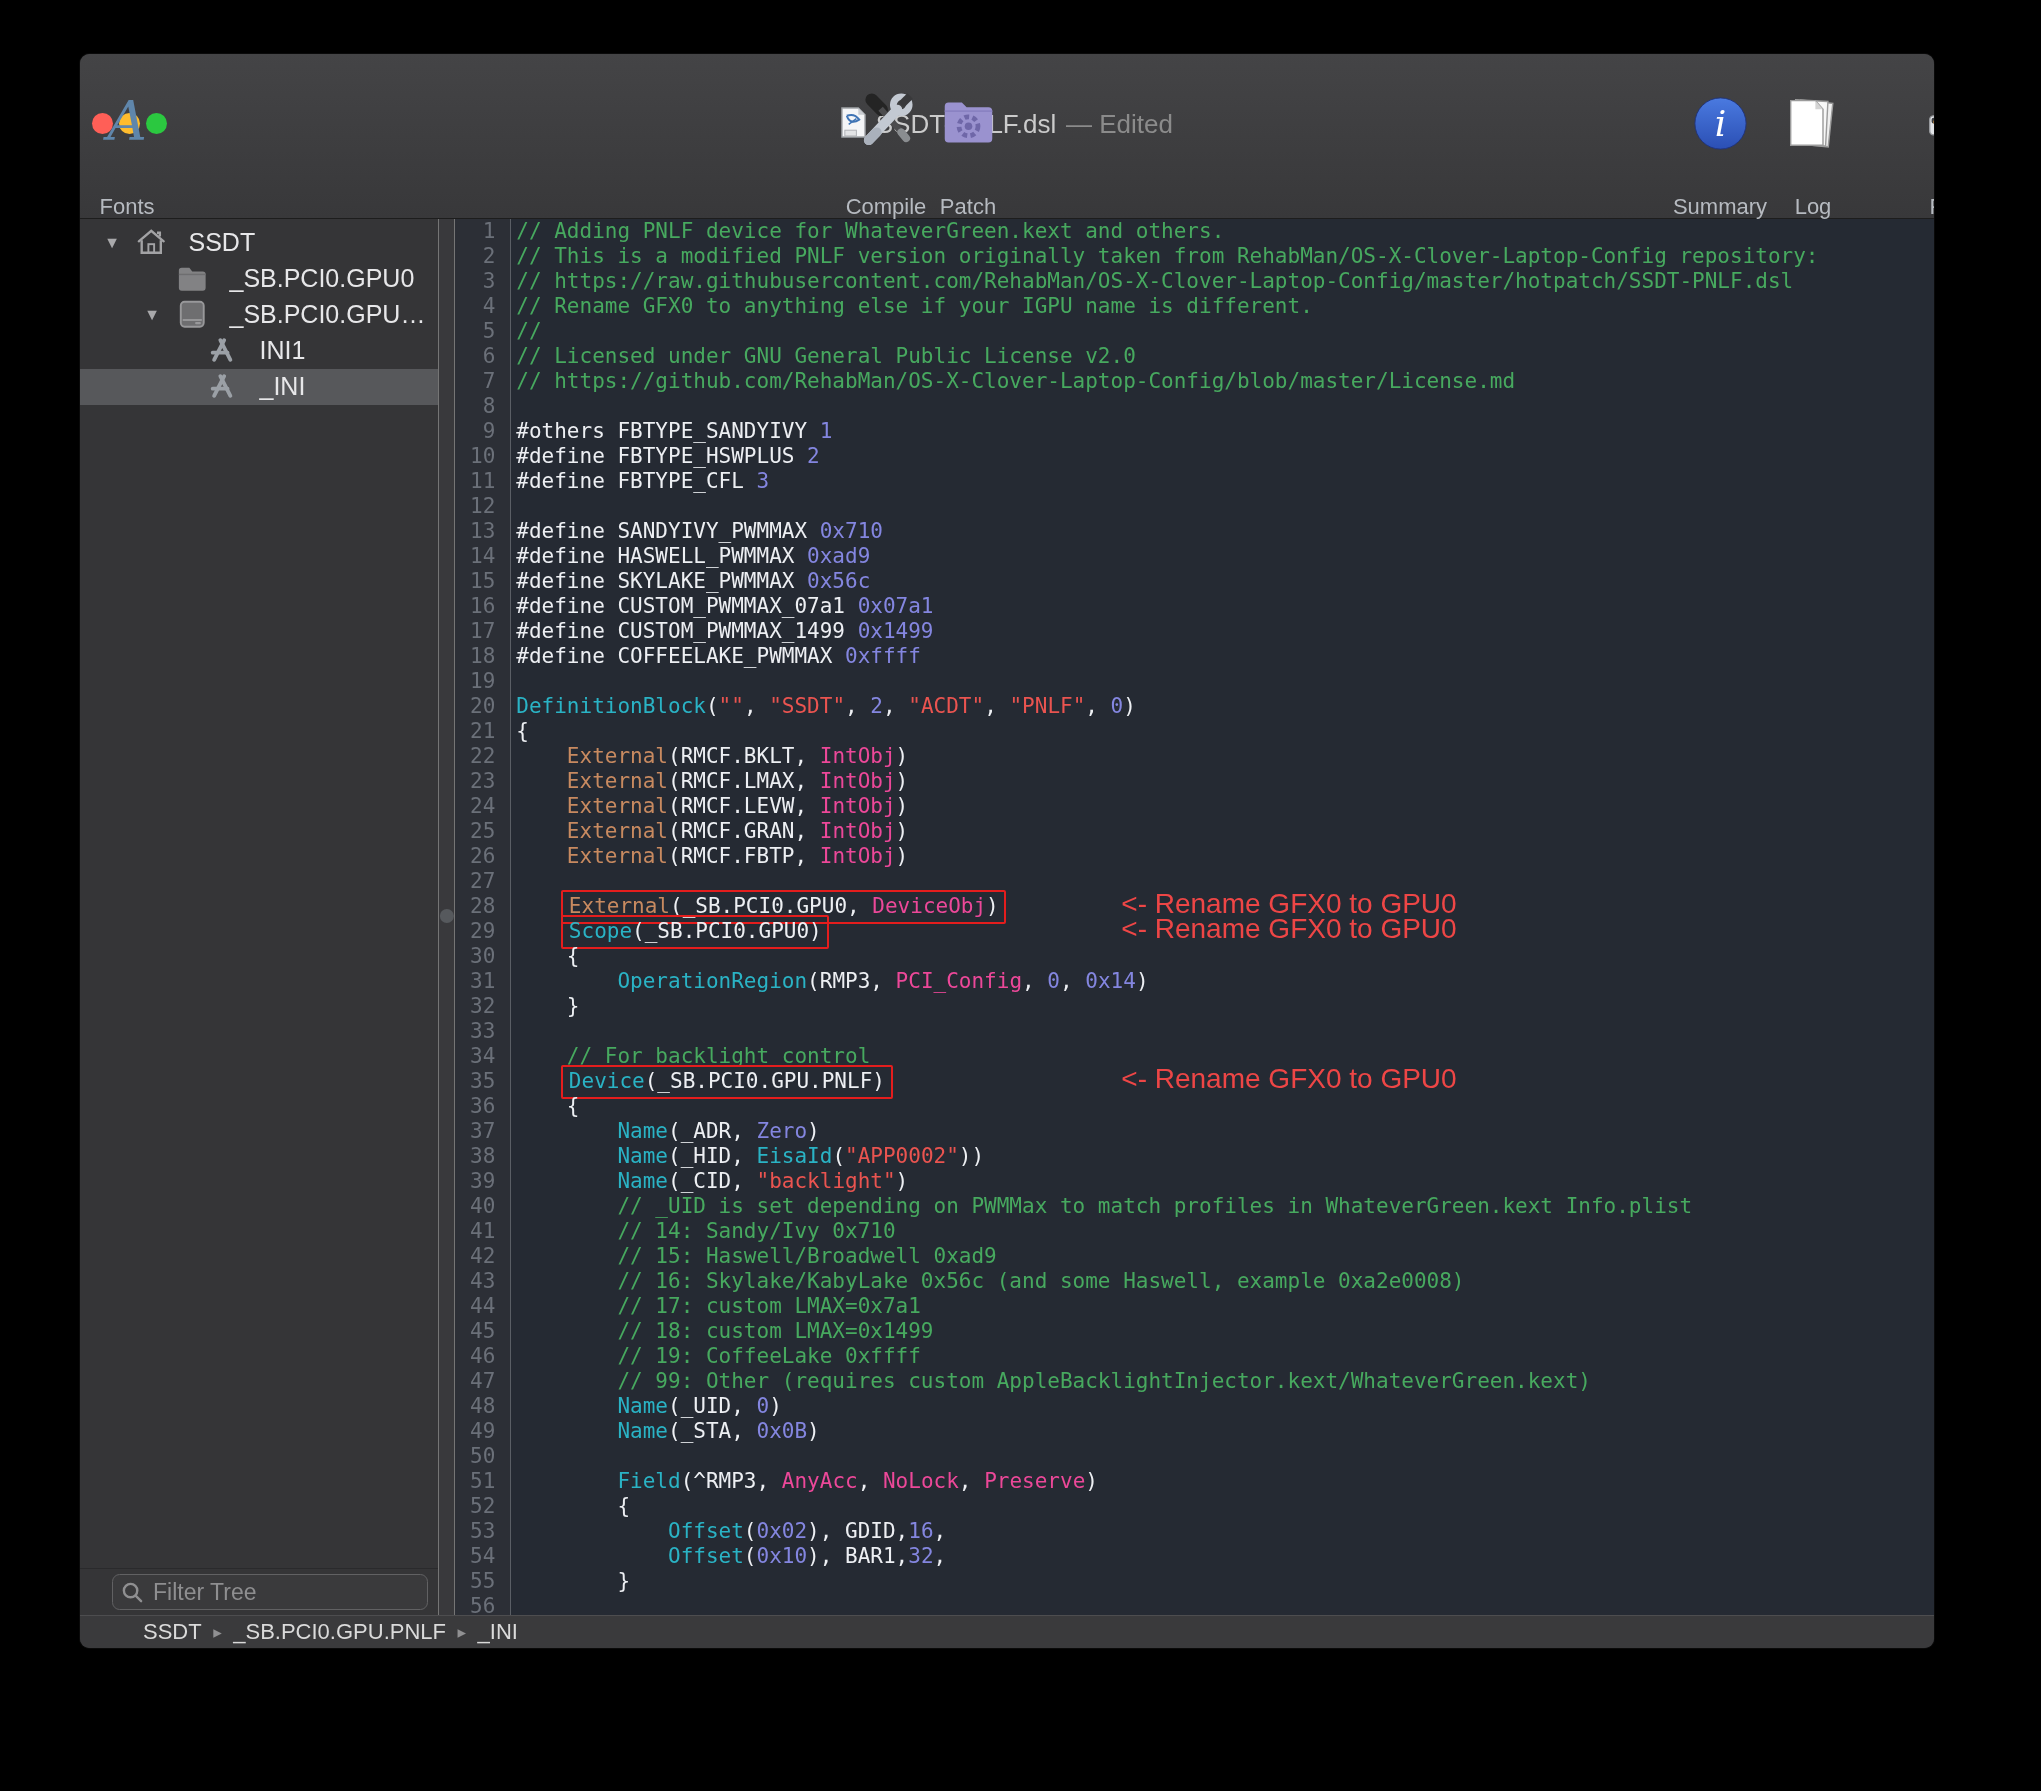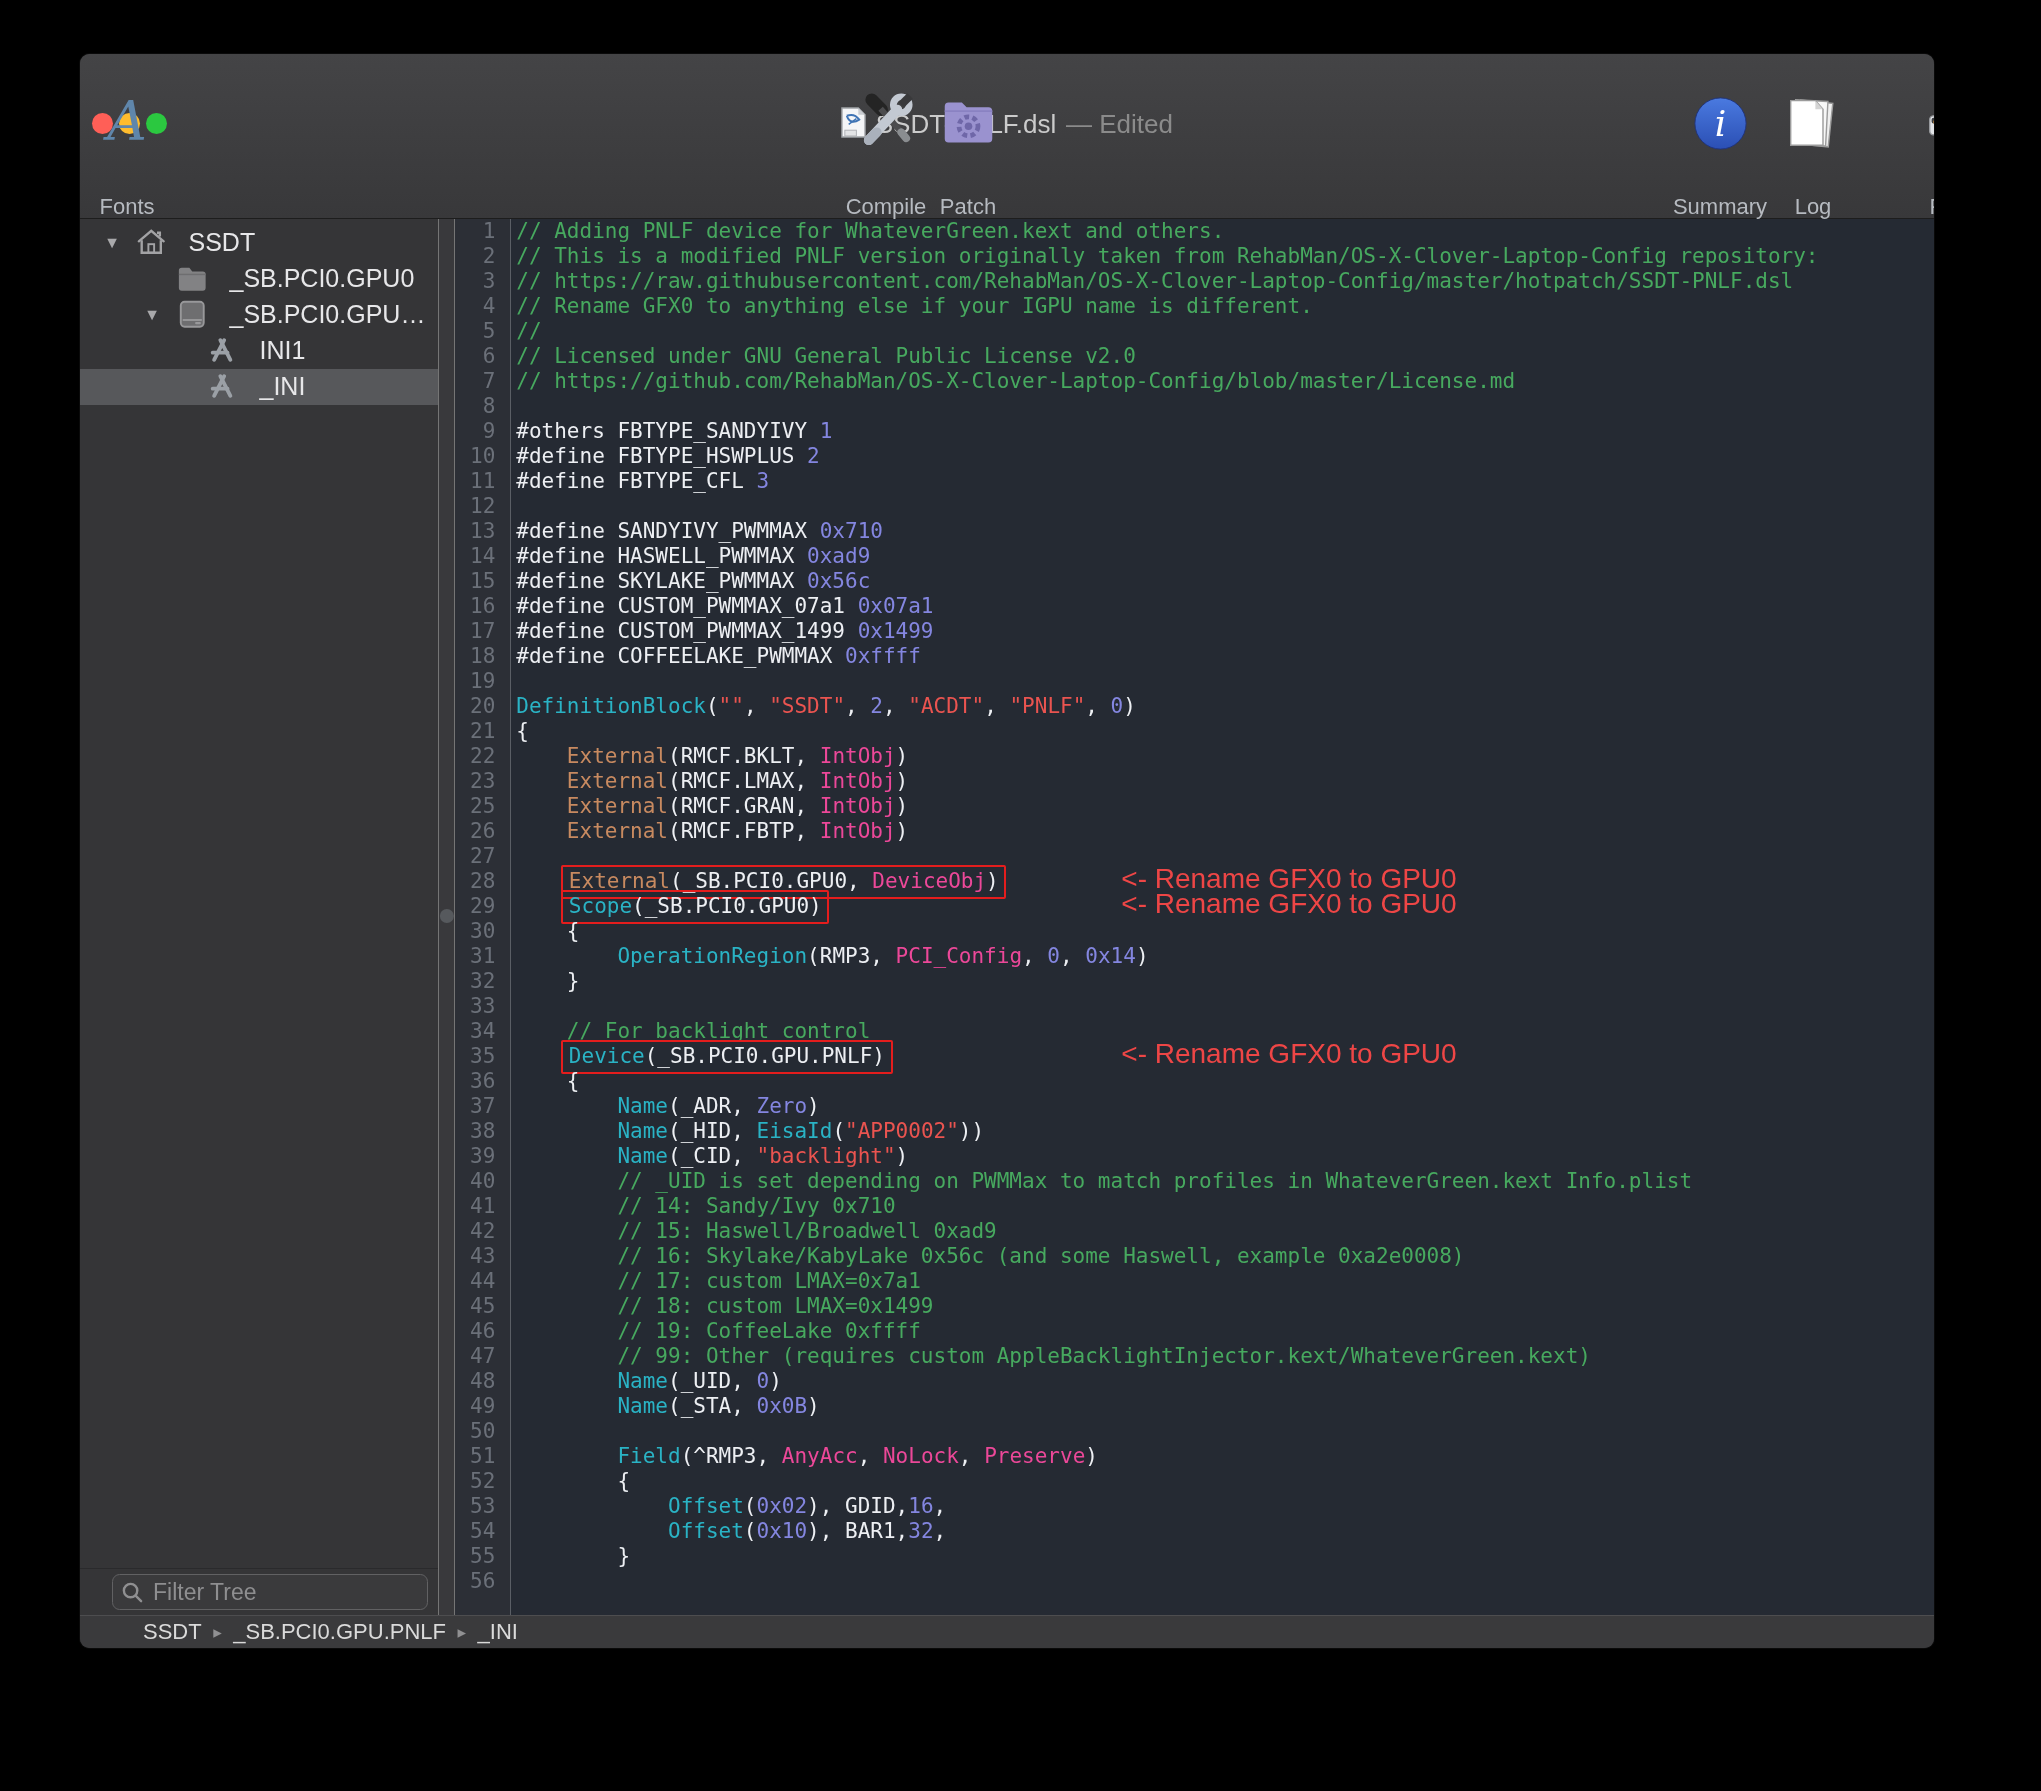--- a/index.html
+++ b/index.html
@@ -272,20 +272,21 @@
           <div class="line"><span class="ln">14</span><span class="ct"><span class="w">#define HASWELL_PWMMAX </span><span class="n">0xad9</span></span></div>
           <div class="line"><span class="ln">15</span><span class="ct"><span class="w">#define SKYLAKE_PWMMAX </span><span class="n">0x56c</span></span></div>
           <div class="line"><span class="ln">16</span><span class="ct"><span class="w">#define CUSTOM_PWMMAX_07a1 </span><span class="n">0x07a1</span></span></div>
           <div class="line"><span class="ln">17</span><span class="ct"><span class="w">#define CUSTOM_PWMMAX_1499 </span><span class="n">0x1499</span></span></div>
           <div class="line"><span class="ln">18</span><span class="ct"><span class="w">#define COFFEELAKE_PWMMAX </span><span class="n">0xffff</span></span></div>
           <div class="line"><span class="ln">19</span><span class="ct"></span></div>
           <div class="line"><span class="ln">20</span><span class="ct"><span class="k">DefinitionBlock</span><span class="w">(</span><span class="s">""</span><span class="w">, </span><span class="s">"SSDT"</span><span class="w">, </span><span class="n">2</span><span class="w">, </span><span class="s">"ACDT"</span><span class="w">, </span><span class="s">"PNLF"</span><span class="w">, </span><span class="n">0</span><span class="w">)</span></span></div>
           <div class="line"><span class="ln">21</span><span class="ct"><span class="w">{</span></span></div>
           <div class="line"><span class="ln">22</span><span class="ct"><span class="w">    </span><span class="e">External</span><span class="w">(RMCF.BKLT, </span><span class="m">IntObj</span><span class="w">)</span></span></div>
           <div class="line"><span class="ln">23</span><span class="ct"><span class="w">    </span><span class="e">External</span><span class="w">(RMCF.LMAX, </span><span class="m">IntObj</span><span class="w">)</span></span></div>
+          <div class="line"><span class="ln">24</span><span class="ct"><span class="w">    </span><span class="e">External</span><span class="w">(RMCF.LEVW, </span><span class="m">IntObj</span><span class="w">)</span></span></div>
           <div class="line"><span class="ln">25</span><span class="ct"><span class="w">    </span><span class="e">External</span><span class="w">(RMCF.GRAN, </span><span class="m">IntObj</span><span class="w">)</span></span></div>
           <div class="line"><span class="ln">26</span><span class="ct"><span class="w">    </span><span class="e">External</span><span class="w">(RMCF.FBTP, </span><span class="m">IntObj</span><span class="w">)</span></span></div>
           <div class="line"><span class="ln">27</span><span class="ct"></span></div>
           <div class="line"><span class="ln">28</span><span class="ct"><span class="w">    </span><span class="redbox"><span class="e">External</span><span class="w">(_SB.PCI0.GPU0, </span><span class="m">DeviceObj</span><span class="w">)</span></span></span><span class="ann">&lt;- Rename GFX0 to GPU0</span></div>
           <div class="line"><span class="ln">29</span><span class="ct"><span class="w">    </span><span class="redbox"><span class="k">Scope</span><span class="w">(_SB.PCI0.GPU0)</span></span></span><span class="ann">&lt;- Rename GFX0 to GPU0</span></div>
           <div class="line"><span class="ln">30</span><span class="ct"><span class="w">    {</span></span></div>
           <div class="line"><span class="ln">31</span><span class="ct"><span class="w">        </span><span class="k">OperationRegion</span><span class="w">(RMP3, </span><span class="m">PCI_Config</span><span class="w">, </span><span class="n">0</span><span class="w">, </span><span class="n">0x14</span><span class="w">)</span></span></div>
           <div class="line"><span class="ln">32</span><span class="ct"><span class="w">    }</span></span></div>
           <div class="line"><span class="ln">33</span><span class="ct"></span></div>
           <div class="line"><span class="ln">34</span><span class="ct"><span class="c">    // For backlight control</span></span></div>

